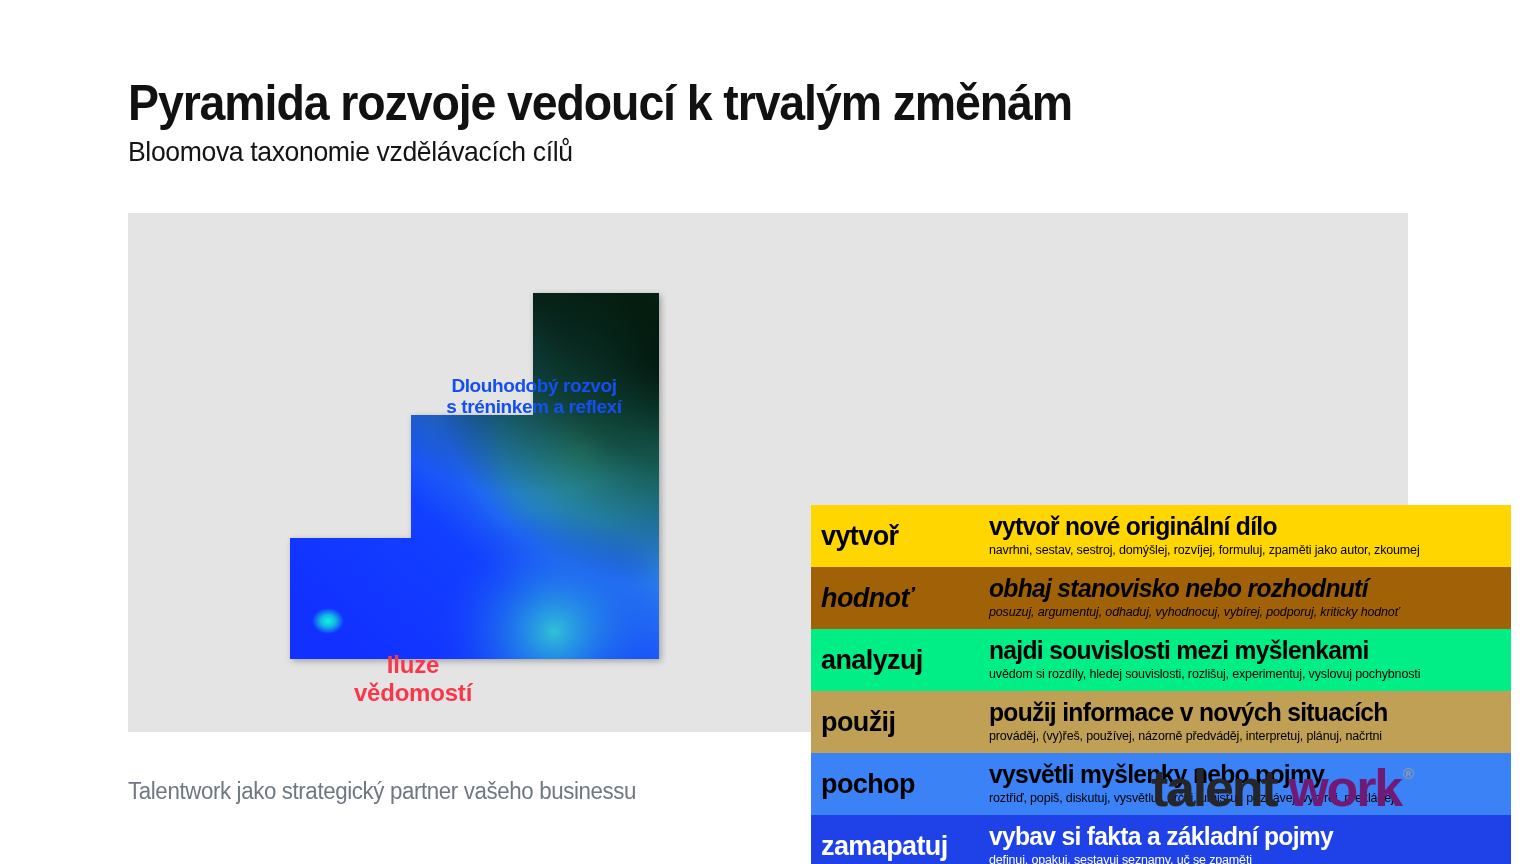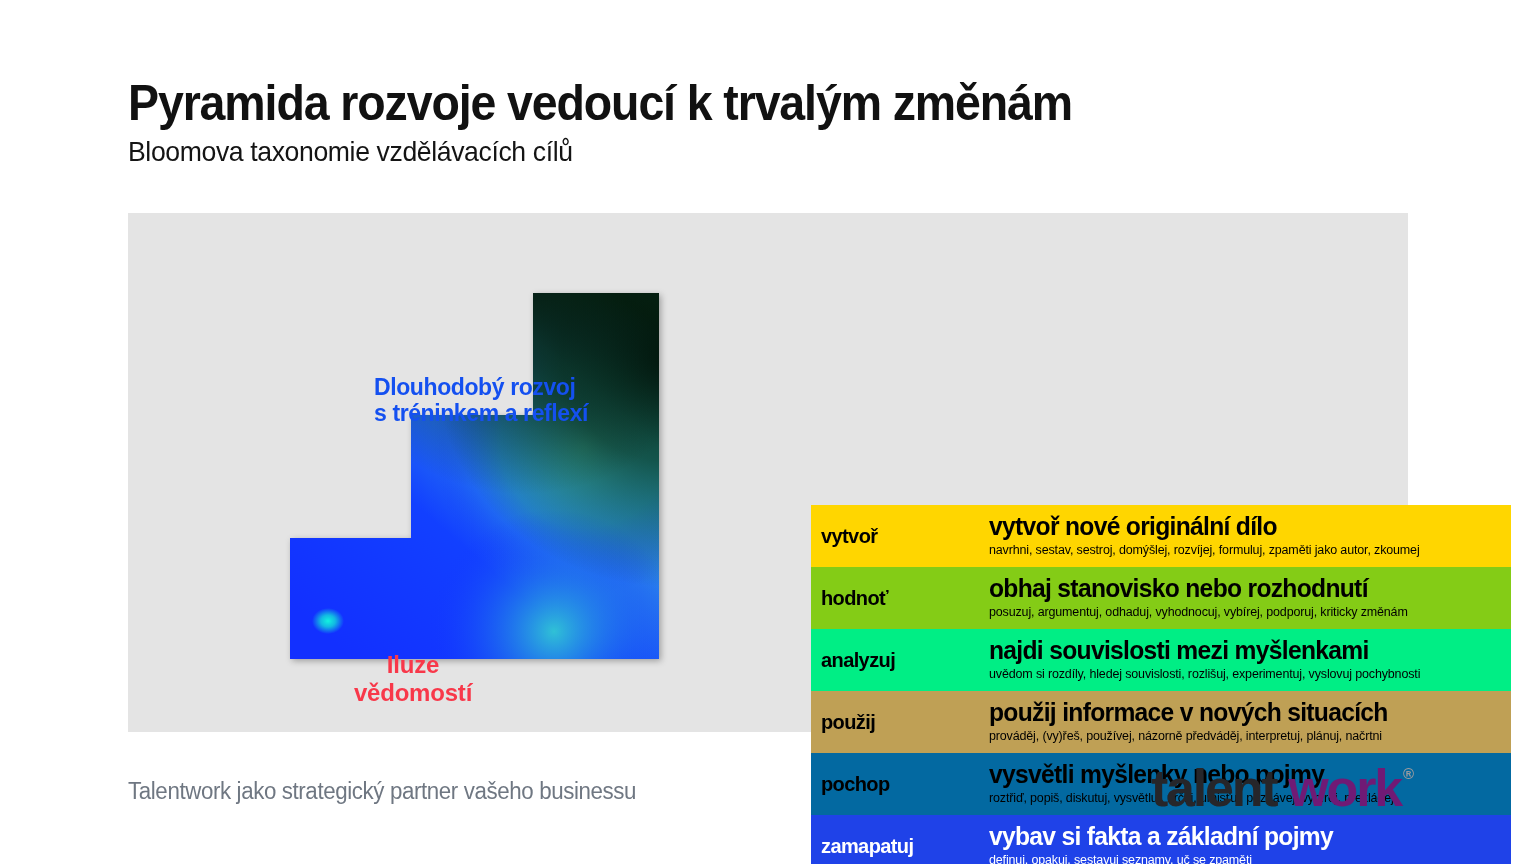--- a/index.html
+++ b/index.html
@@ -36,22 +36,22 @@
     position:absolute;left:160px;top:78px;width:380px;height:370px;
   }
   #pyramid-shape{
     position:absolute;left:0;top:0;width:380px;height:370px;
     filter:drop-shadow(2px 2px 3px rgba(0,0,0,0.30));
   }
 
   
   #label-top{
     position:absolute;left:86px;top:84px;width:320px;
-    text-align:left;
-    color:#1450f0;font-weight:bold;font-size:23px;line-height:1.12;
+    text-align:center;
+    color:#1450f0;font-weight:bold;font-size:19px;line-height:1.12;
     letter-spacing:-0.4px;
     white-space:pre-line;
   }
   #label-bottom{
     position:absolute;left:30px;top:360px;width:190px;
     text-align:center;
     color:#f8384a;font-weight:bold;font-size:24px;line-height:1.15;
     letter-spacing:-0.2px;
     white-space:pre-line;
   }
@@ -63,21 +63,21 @@
   }
   .tax-row{
     display:flex;align-items:stretch;
     height:62px;width:700px;
     margin-bottom:0;
   }
   .tax-verb{
     width:178px;flex:0 0 178px;
     display:flex;align-items:center;
     padding-left:10px;box-sizing:border-box;
-    font-size:20px;font-weight:bold;letter-spacing:-0.6px;
+    font-size:27px;font-weight:bold;letter-spacing:-0.6px;
     color:#000;
   }
   .tax-body{
     flex:1;display:flex;flex-direction:column;justify-content:center;
     padding-right:6px;box-sizing:border-box;
   }
   .tax-headline{
     font-size:25px;font-weight:bold;letter-spacing:-0.7px;
     line-height:1.03;color:#000;
     transform:scaleX(0.985);transform-origin:left center;
@@ -174,45 +174,45 @@
   <div id="taxonomy">
 
     <div class="tax-row" style="background: rgb(255, 214, 0);">
       <div class="tax-verb">vytvoř</div>
       <div class="tax-body">
         <div class="tax-headline">vytvoř nové originální dílo</div>
         <div class="tax-sub">navrhni, sestav, sestroj, domýšlej, rozvíjej, formuluj, zpaměti jako autor, zkoumej</div>
       </div>
     </div>
 
-    <div class="tax-row" style="background: #84cc16;">
+    <div class="tax-row" style="background: #a16207; font-style: italic;">
       <div class="tax-verb">hodnoť</div>
       <div class="tax-body">
         <div class="tax-headline">obhaj stanovisko nebo rozhodnutí</div>
-        <div class="tax-sub">posuzuj, argumentuj, odhaduj, vyhodnocuj, vybírej, podporuj, kriticky změnám</div>
+        <div class="tax-sub">posuzuj, argumentuj, odhaduj, vyhodnocuj, vybírej, podporuj, kriticky hodnoť</div>
       </div>
     </div>
 
     <div class="tax-row" style="background: rgb(0, 238, 133);">
       <div class="tax-verb">analyzuj</div>
       <div class="tax-body">
         <div class="tax-headline">najdi souvislosti mezi myšlenkami</div>
         <div class="tax-sub">uvědom si rozdíly, hledej souvislosti, rozlišuj, experimentuj, vyslovuj pochybnosti</div>
       </div>
     </div>
 
     <div class="tax-row" style="background: rgb(191, 160, 85);">
       <div class="tax-verb">použij</div>
       <div class="tax-body">
         <div class="tax-headline">použij informace v nových situacích</div>
         <div class="tax-sub">prováděj, (vy)řeš, používej, názorně předváděj, interpretuj, plánuj, načrtni</div>
       </div>
     </div>
 
-    <div class="tax-row" style="background: #0369a1;">
+    <div class="tax-row" style="background: #3b82f6;">
       <div class="tax-verb">pochop</div>
       <div class="tax-body">
         <div class="tax-headline">vysvětli myšlenky nebo pojmy</div>
         <div class="tax-sub">roztřiď, popiš, diskutuj, vysvětluj, určuj, umisťuj, poznávej, vybírej, překládej</div>
       </div>
     </div>
 
     <div class="tax-row dark" style="background: rgb(31, 66, 232);">
       <div class="tax-verb">zamapatuj</div>
       <div class="tax-body">

